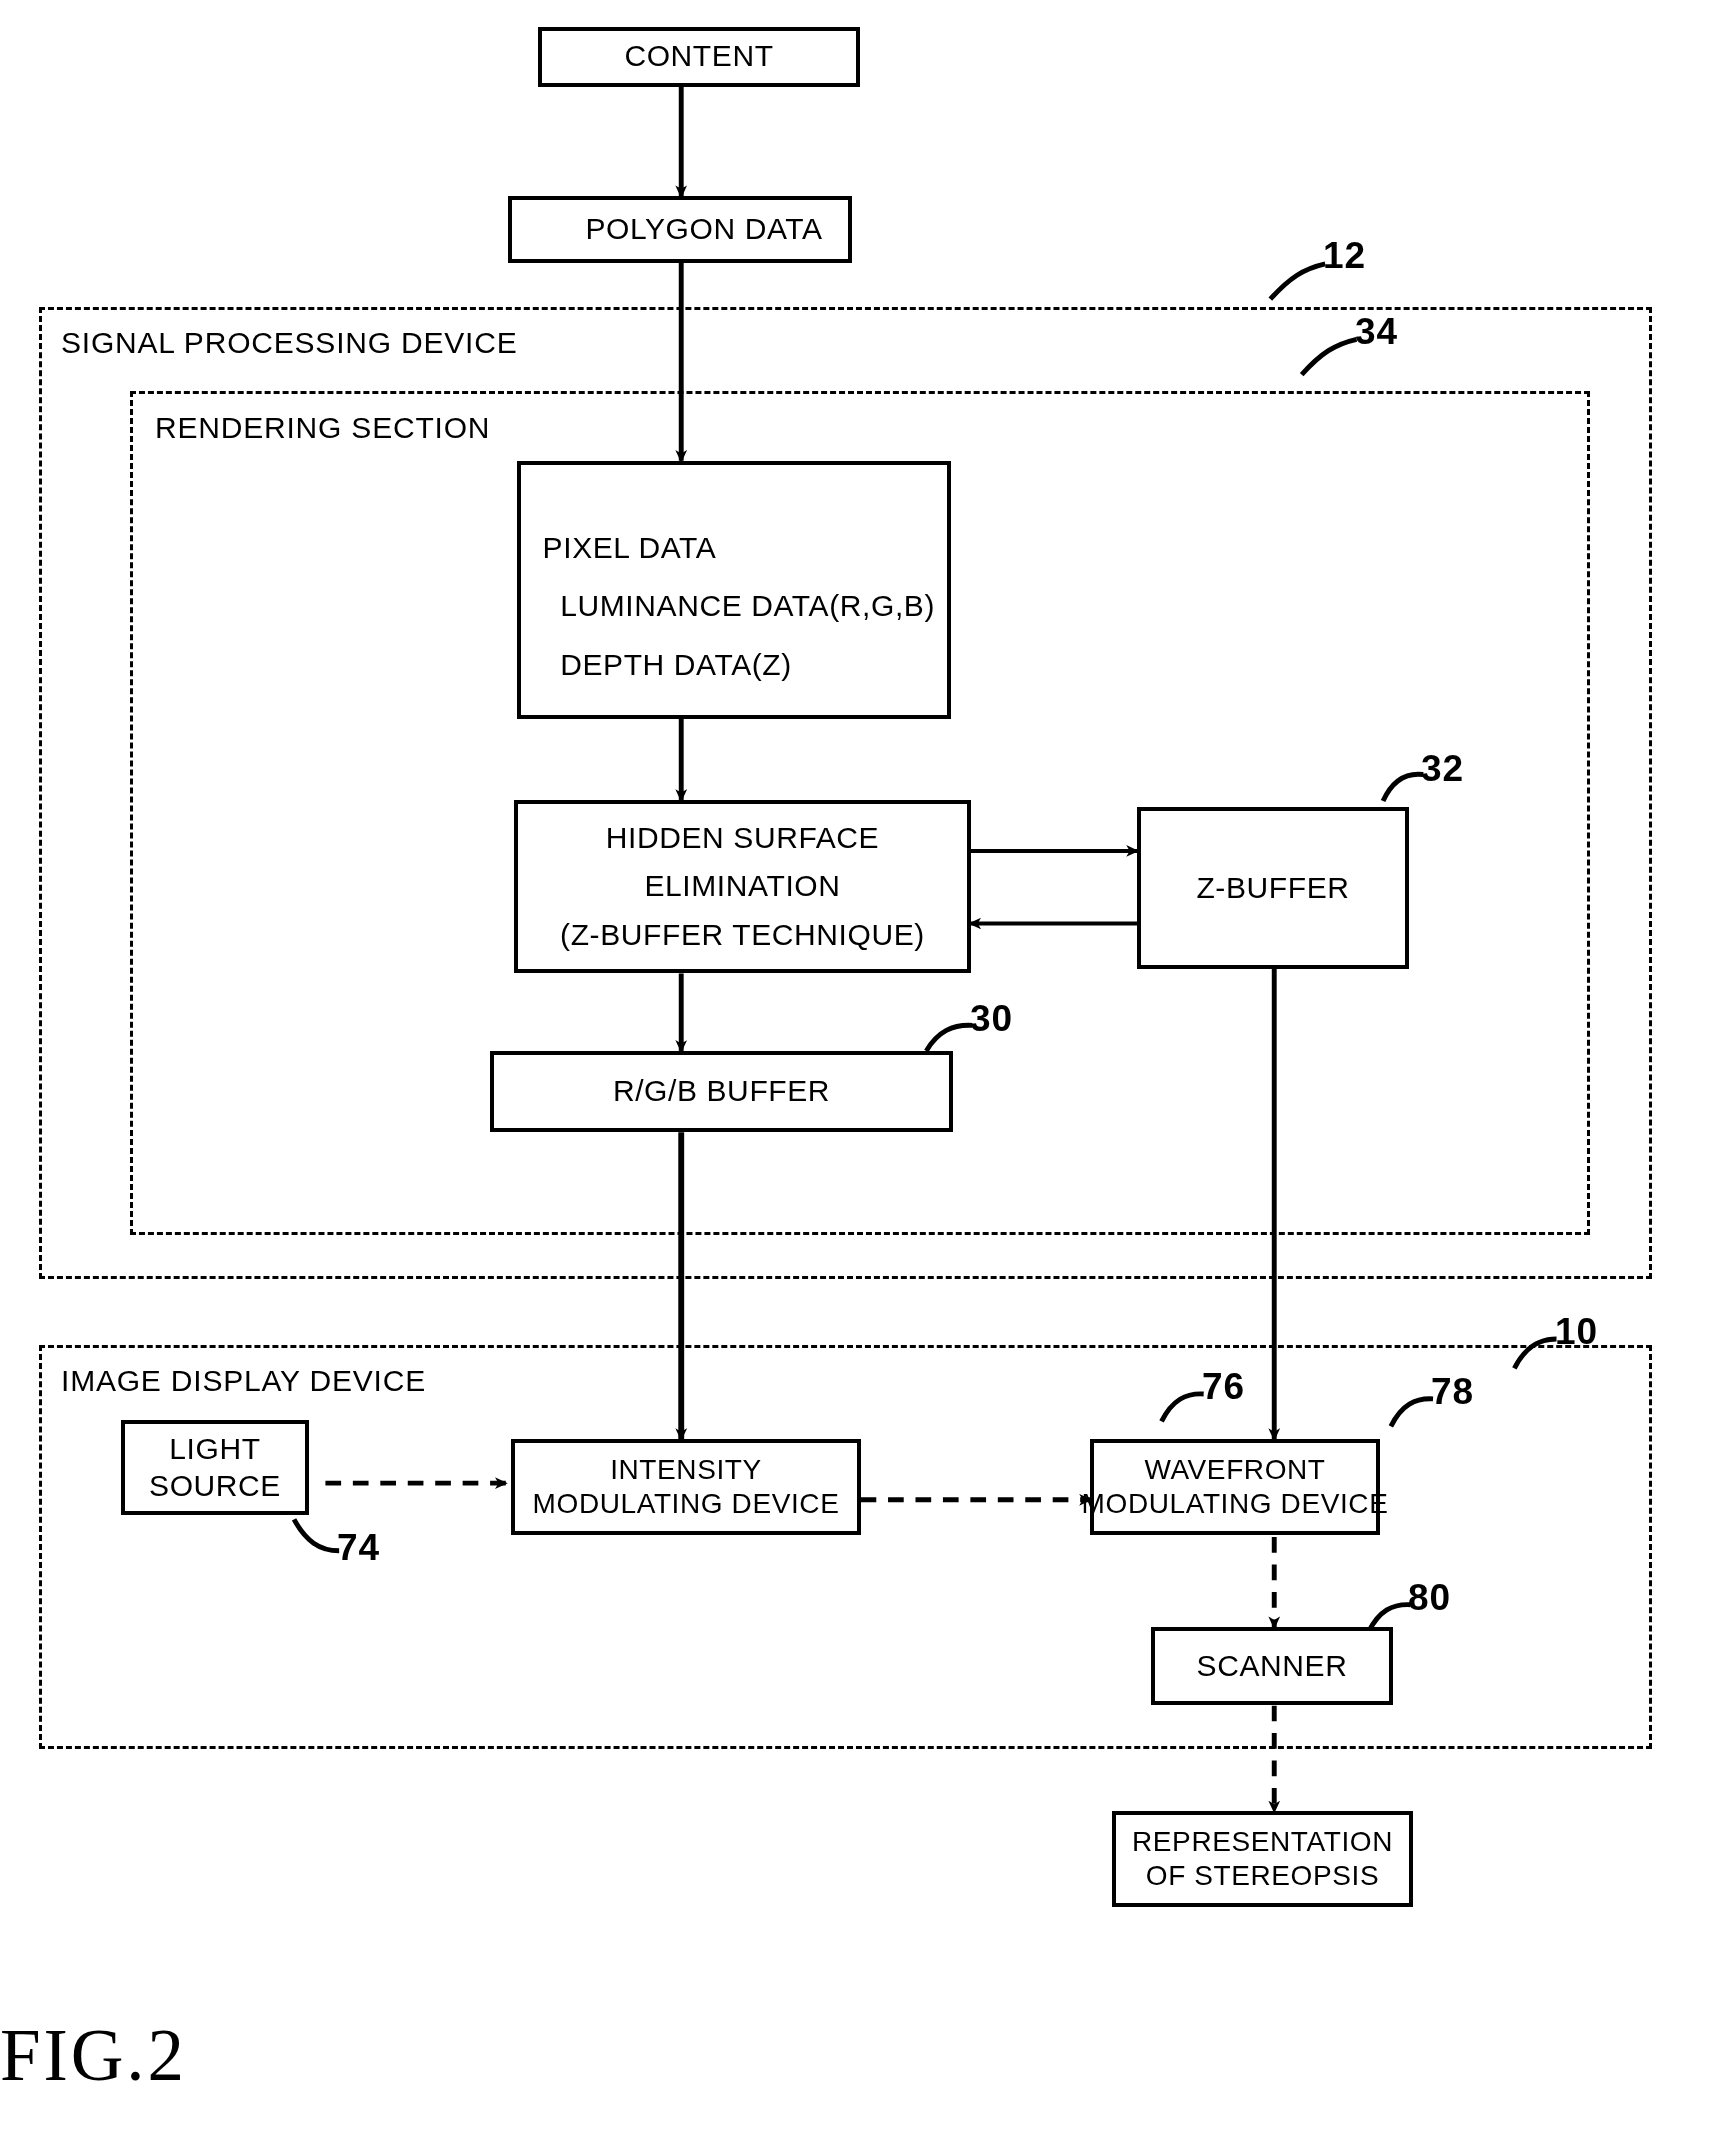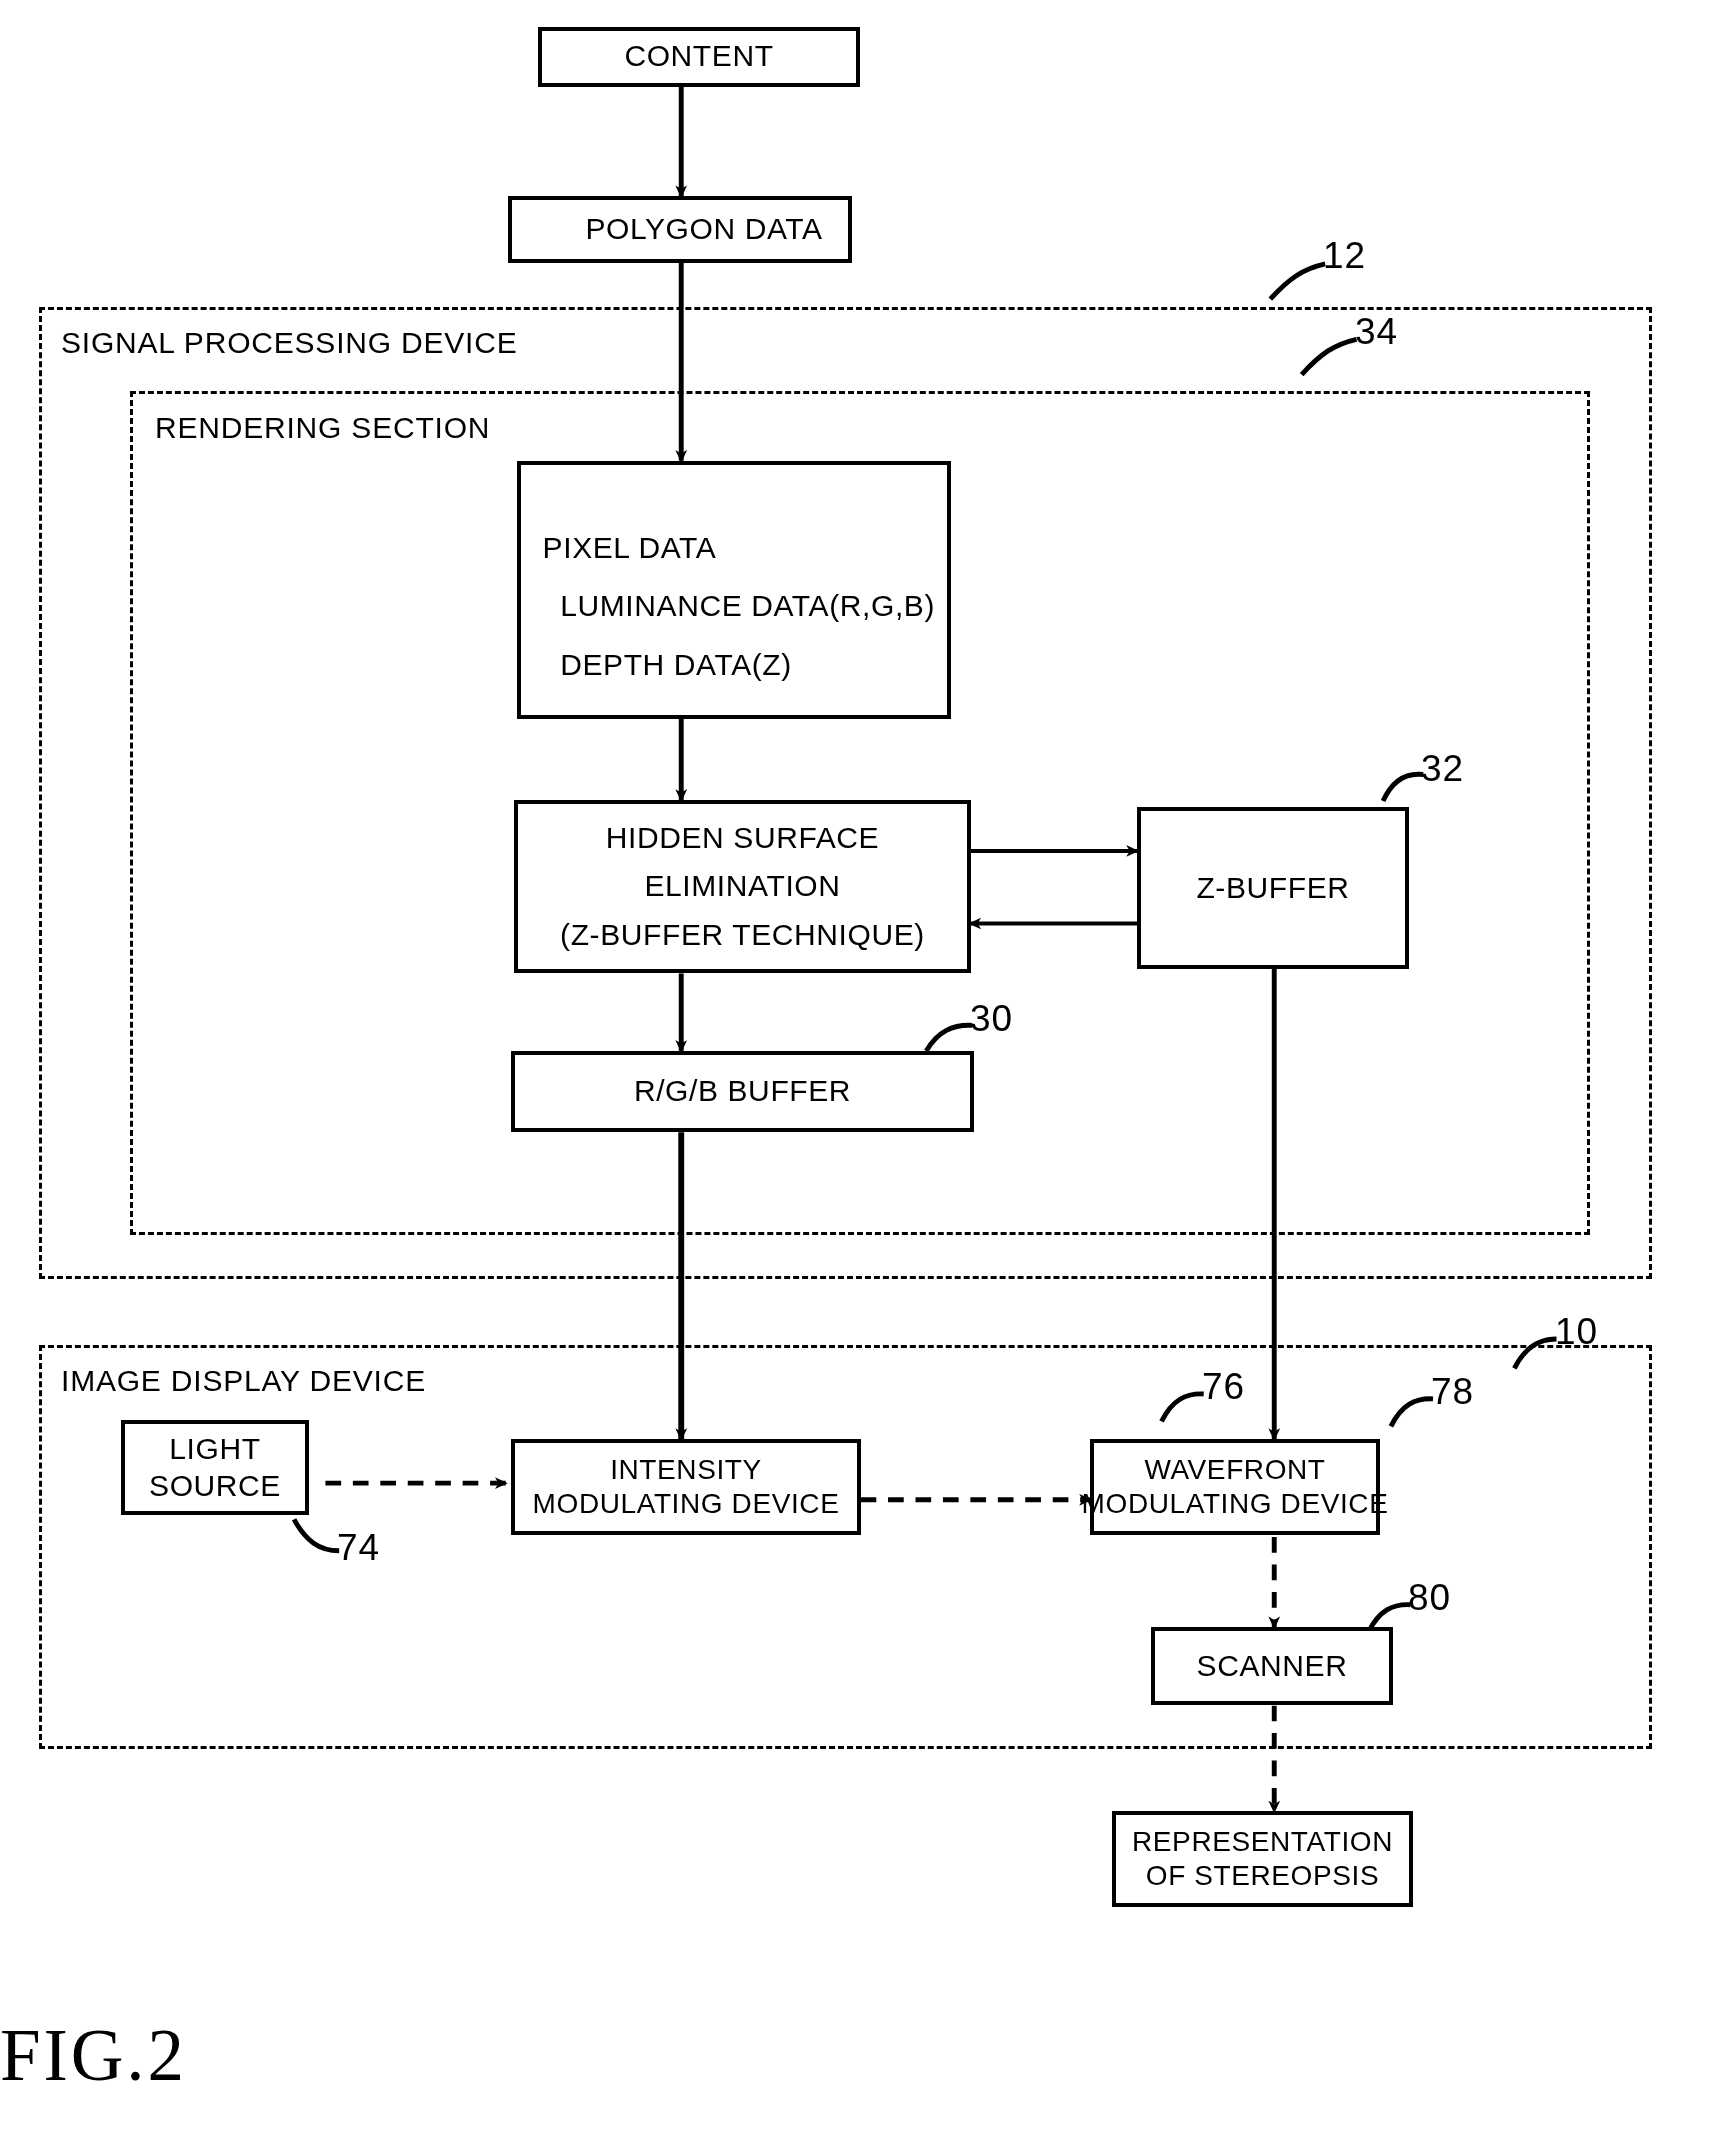--- a/index.html
+++ b/index.html
@@ -41,21 +41,21 @@
     font-size:30px;
     letter-spacing:0.8px;
     white-space:nowrap;
     background:transparent;
   }
 
   
   .refnum{
     position:absolute;
     font-size:37px;
-    font-weight:normal;
+    font-weight:bold;
     letter-spacing:1px;
     white-space:nowrap;
   }
 
   
   #figcap{
     position:absolute;
     left:0;right:0;
     font-size:73px;
     letter-spacing:2.9px;
@@ -148,21 +148,21 @@
   <div class="box" style="left:514px;top:800px;width:457px;height:173px;gap:12px;">
     <span class="ln">HIDDEN SURFACE</span>
     <span class="ln">ELIMINATION</span>
     <span class="ln">(Z-BUFFER TECHNIQUE)</span>
   </div>
 
   <div class="box" style="left:1137px;top:807px;width:272px;height:162px;">
     <span class="ln">Z-BUFFER</span>
   </div>
 
-  <div class="box" style="left:511px;top:1051px;width:463px;height:81px;">
+  <div class="box" style="left:490px;top:1051px;width:463px;height:81px;">
     <span class="ln">R/G/B BUFFER</span>
   </div>
 
   <div class="box" style="left:121px;top:1420px;width:188px;height:95px;">
     <span class="ln">LIGHT</span>
     <span class="ln">SOURCE</span>
   </div>
 
   <div class="box" style="left:511px;top:1439px;width:350px;height:96px;font-size:28px;">
     <span class="ln">INTENSITY</span>

